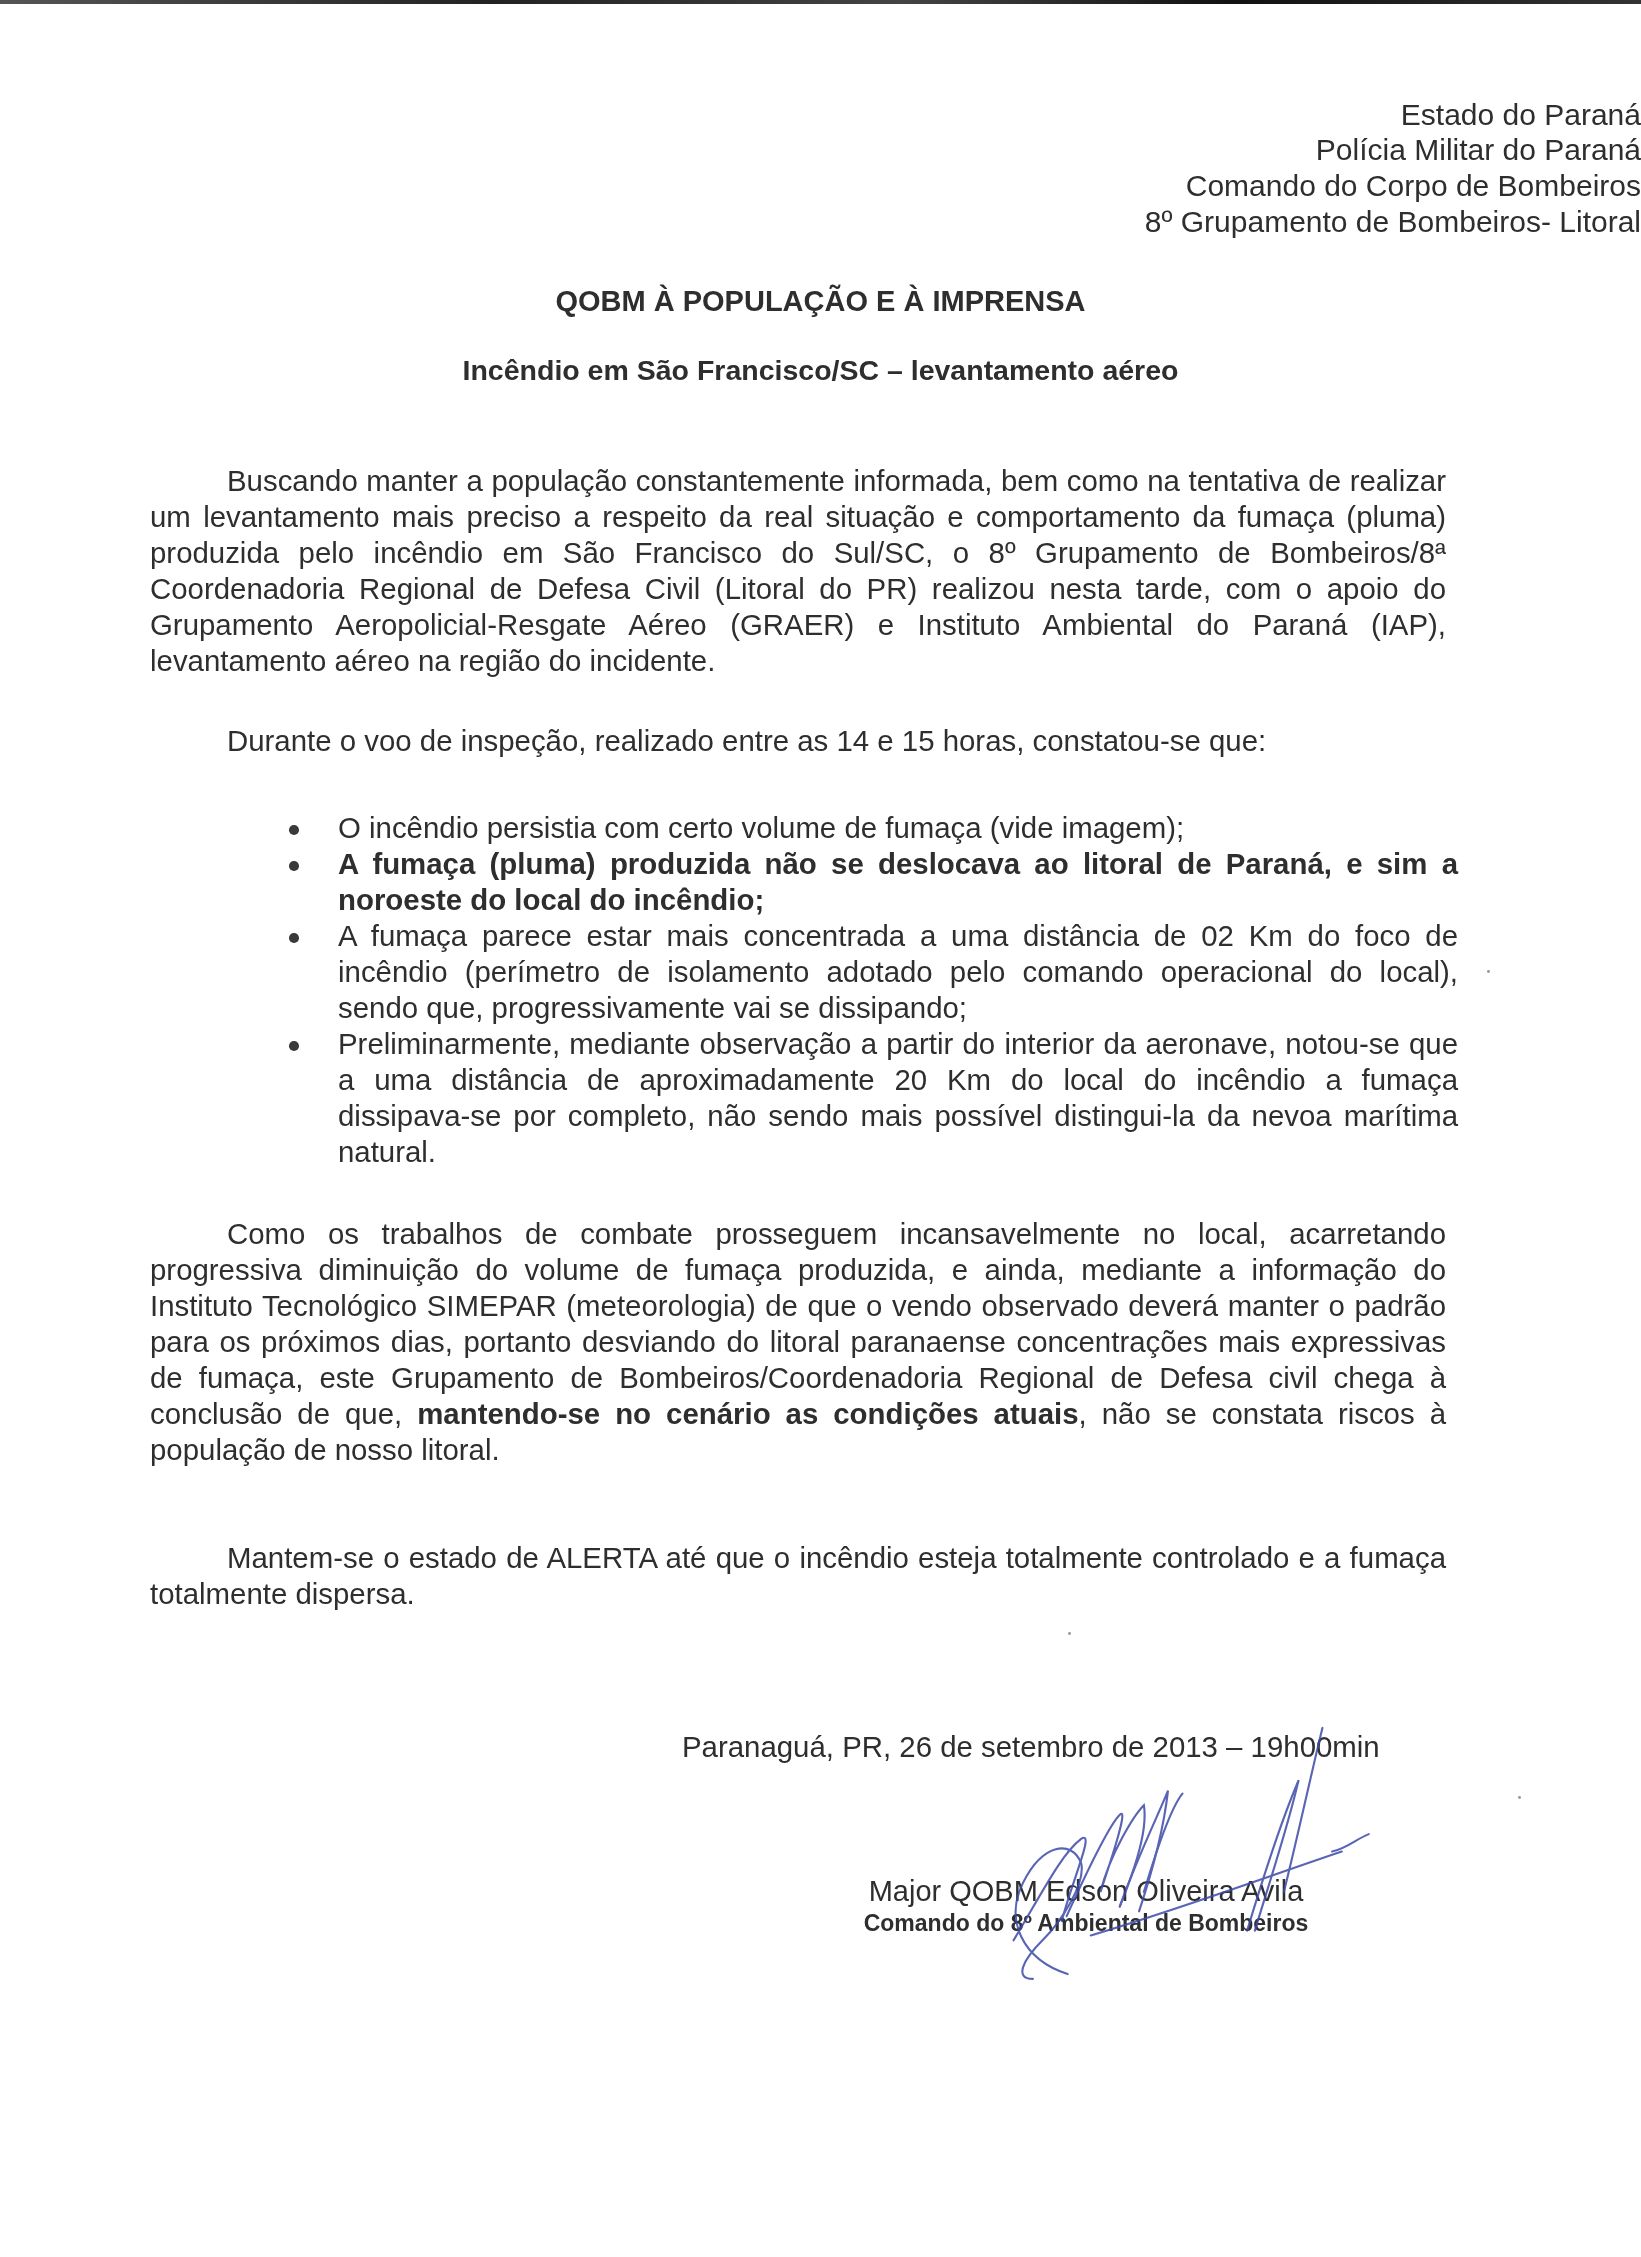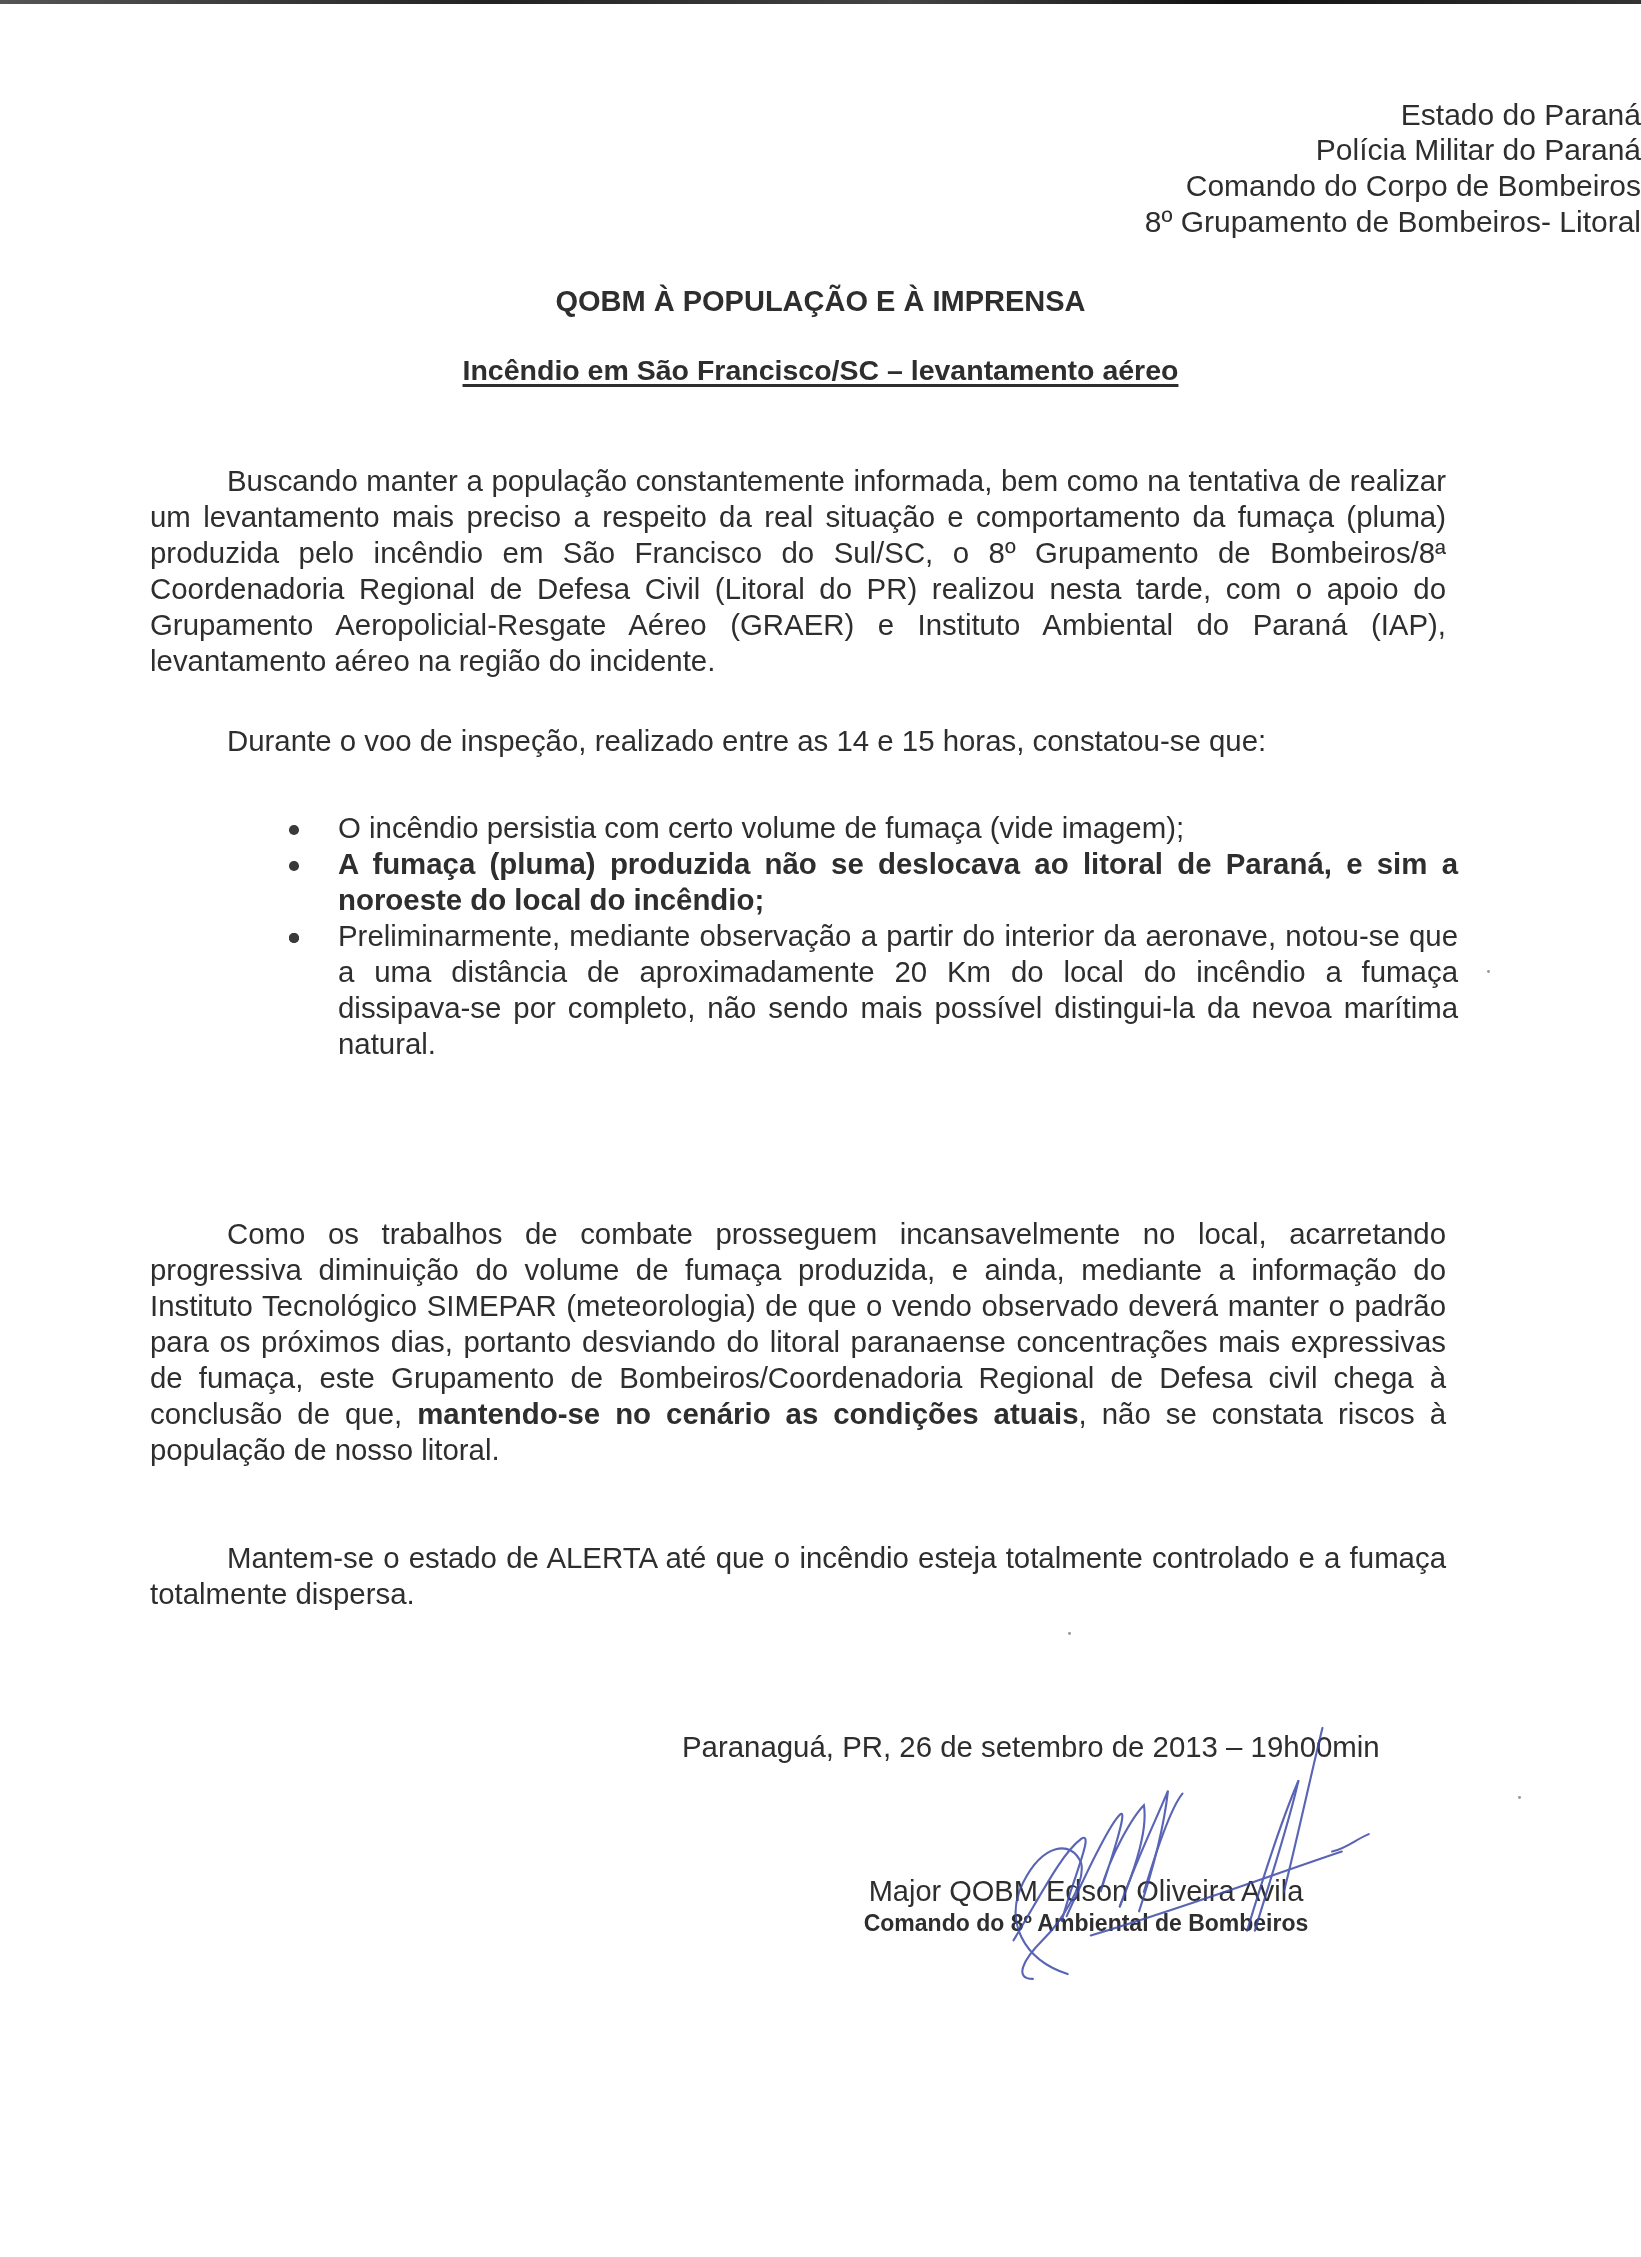--- a/index.html
+++ b/index.html
@@ -3,21 +3,21 @@
 <meta charset="utf-8">
 <style>
   html, body { margin:0; padding:0; }
   body { width:1641px; height:2257px; background:#fff; position:relative; overflow:hidden;
          font-family:"Liberation Sans", sans-serif; color:#2e2e2e; }
   .scan-edge { position:absolute; left:0; top:0; width:1641px; height:3.9px;
                background:linear-gradient(90deg,#555 0%,#222 30%,#444 55%,#111 75%,#333 100%); }
   .header-line { position:absolute; left:0; width:1641px; text-align:right; font-size:30px; line-height:36px; }
   .title { position:absolute; left:0; width:1641px; text-align:center; font-size:29px; font-weight:bold; top:283px; line-height:37px; }
   .subtitle { position:absolute; left:0; width:1641px; text-align:center; top:352px; font-size:28.5px; font-weight:bold; line-height:37px; }
-  .subtitle span { text-decoration:underline; text-decoration-thickness:2.9px; text-underline-offset:3.9px; }
+  .subtitle span { text-decoration-thickness:2.9px; text-underline-offset:3.9px; }
   .para { position:absolute; left:150px; width:1296px; font-size:29.4px; line-height:36px; text-align:justify; text-indent:77px; }
   .bullets { position:absolute; left:150px; width:1296px; top:798px; margin:12px; padding:0; list-style:none; }
   .bullets li { position:relative; padding-left:176px; font-size:29.4px; line-height:36px; text-align:justify; }
   .bullets li .dot { position:absolute; left:127px; top:15.4px; width:9.7px; height:9.7px; border-radius:50%; background:#3a3a3a; }
   .bold { font-weight:bold; }
   .date-line { position:absolute; left:682px; top:1728px; font-size:29.4px; line-height:37px; white-space:nowrap; }
   .sig-block { position:absolute; left:811px; width:550px; top:1875px; text-align:center; }
   .sig-name { font-size:29px; line-height:33px; }
   .sig-role { font-size:23px; font-weight:bold; line-height:31px; }
   .signature { position:absolute; left:0; top:0; width:1641px; height:2257px; pointer-events:none; }
@@ -38,21 +38,21 @@
 <div class="title">QOBM À POPULAÇÃO E À IMPRENSA</div>
 <div class="subtitle"><span>Incêndio em São Francisco/SC – levantamento aéreo</span></div>
 
 <div class="para" style="top:463px">Buscando manter a população constantemente informada, bem como na tentativa de realizar um levantamento mais preciso a respeito da real situação e comportamento da fumaça (pluma) produzida pelo incêndio em São Francisco do Sul/SC, o 8º Grupamento de Bombeiros/8ª Coordenadoria Regional de Defesa Civil (Litoral do PR) realizou nesta tarde, com o apoio do Grupamento Aeropolicial-Resgate Aéreo (GRAER) e Instituto Ambiental do Paraná (IAP), levantamento aéreo na região do incidente.</div>
 
 <div class="para" style="top:723px">Durante o voo de inspeção, realizado entre as 14 e 15 horas, constatou-se que:</div>
 
 <ul class="bullets">
   <li><span class="dot"></span><span>O incêndio persistia com certo volume de fumaça (vide imagem);</span></li>
   <li class="bold"><span class="dot"></span><span>A fumaça (pluma) produzida não se deslocava ao litoral de Paraná, e sim a noroeste do local do incêndio;</span></li>
-  <li><span class="dot"></span></li>
+  <li><span class="dot"></span><span>A fumaça parece estar mais concentrada a uma distância de 02 Km do foco de incêndio (perímetro de isolamento adotado pelo comando operacional do local), sendo que, progressivamente vai se dissipando;</span></li>
   <li><span class="dot"></span><span>Preliminarmente, mediante observação a partir do interior da aeronave, notou-se que a uma distância de aproximadamente 20 Km do local do incêndio a fumaça dissipava-se por completo, não sendo mais possível distingui-la da nevoa marítima natural.</span></li>
 </ul>
 
 <div class="para" style="top:1216px"><span>Como os trabalhos de combate prosseguem incansavelmente no local, acarretando progressiva diminuição do volume de fumaça produzida, e ainda, mediante a informação do Instituto Tecnológico SIMEPAR (meteorologia) de que o vendo observado deverá manter o padrão para os próximos dias, portanto desviando do litoral paranaense concentrações mais expressivas de fumaça, este Grupamento de Bombeiros/Coordenadoria Regional de Defesa civil chega à conclusão de que, </span><span class="bold">mantendo-se no cenário as condições atuais</span><span>, não se constata riscos à população de nosso litoral.</span></div>
 
 <div class="para" style="top:1540px">Mantem-se o estado de ALERTA até que o incêndio esteja totalmente controlado e a fumaça totalmente dispersa.</div>
 
 <div class="date-line">Paranaguá, PR, 26 de setembro de 2013 – 19h00min</div>
 
 <div class="sig-block">

